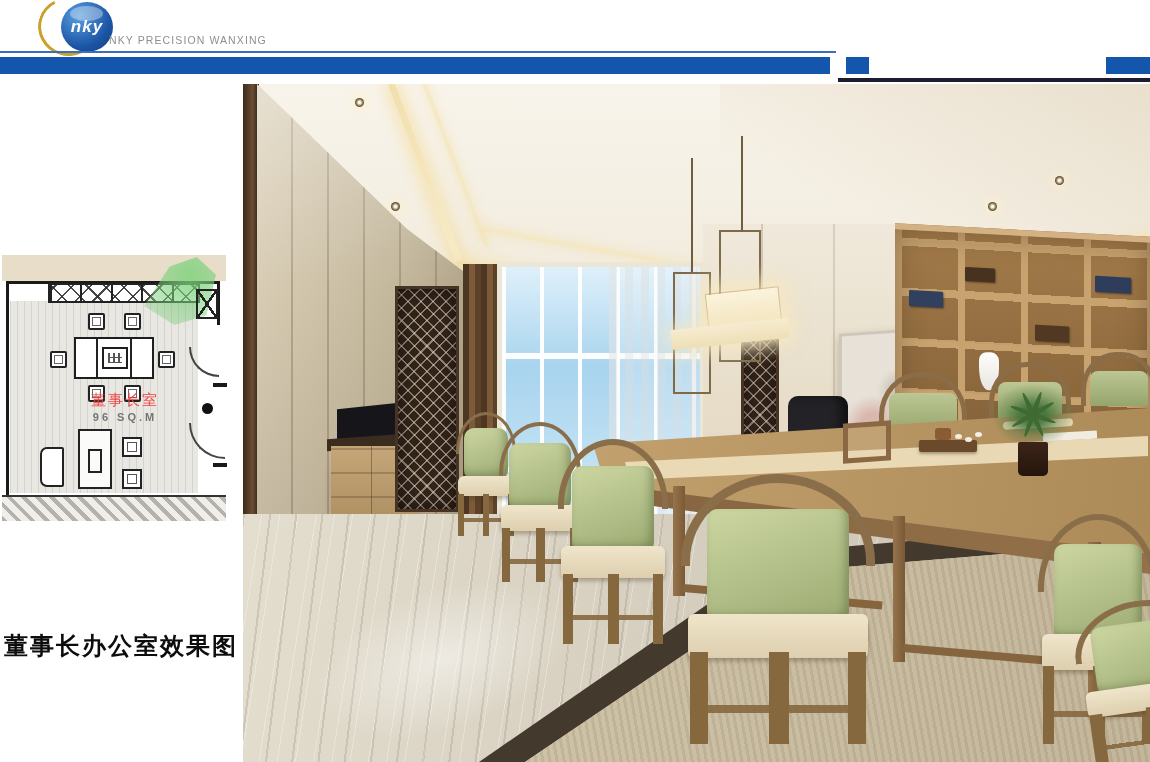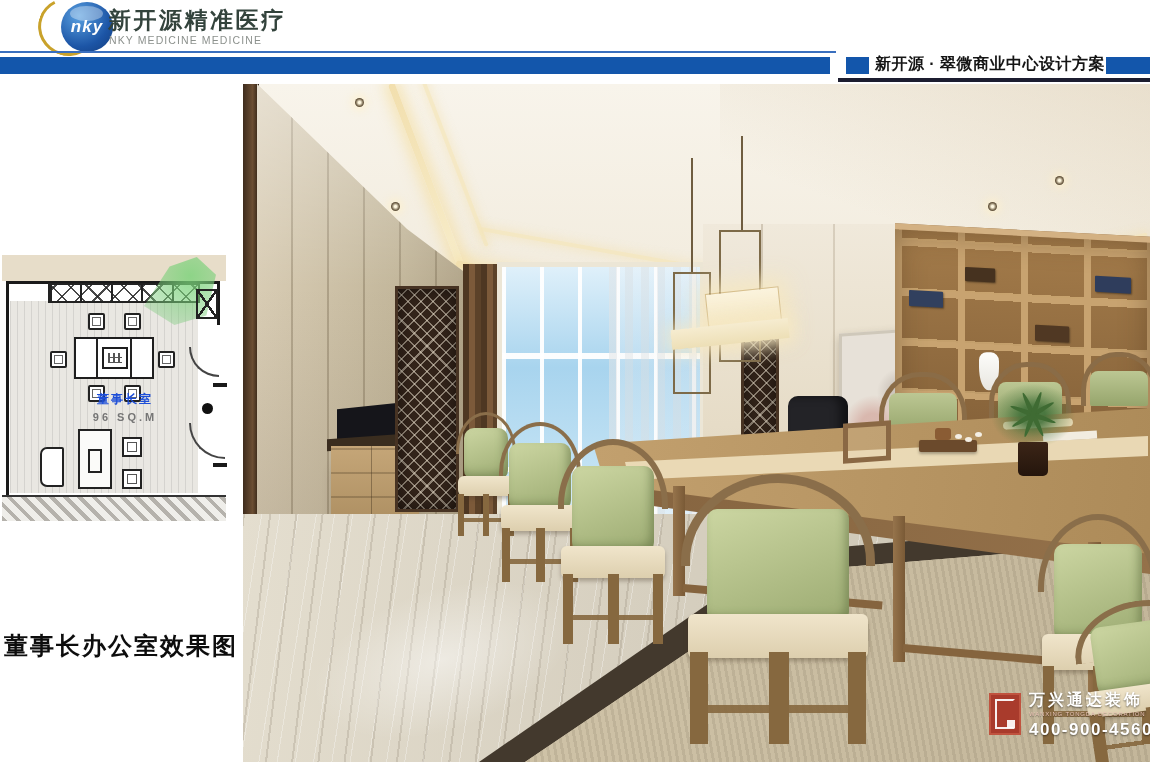--- a/index.html
+++ b/index.html
@@ -44,22 +44,22 @@
      clip-path:polygon(10% 72%,42% 14%,76% 0,100% 26%,88% 86%,48% 100%);}
   .ptable{left:72px;top:82px;width:80px;height:42px;background:#fff;border:2px solid #1e1e1e;
      background-image:linear-gradient(90deg,transparent 20px,#222 20px 22px,transparent 22px 54px,
        #222 54px 56px,transparent 56px);}
   .ptable-in{left:26px;top:8px;width:26px;height:22px;border:2px solid #1e1e1e;background:#fff;
      background-image:repeating-linear-gradient(90deg,#555 0 1.5px,transparent 1.5px 5px),
        repeating-linear-gradient(0deg,#555 0 1.5px,transparent 1.5px 5px);
      background-size:14px 10px;background-position:center;background-repeat:no-repeat;}
   .pchair{width:17px;height:17px;border:2px solid #222;background:#fff;border-radius:2px;}
   .pchair::before{content:"";position:absolute;inset:2px;border:1px solid #666;}
-  .plabel-cn{left:58px;top:136px;width:130px;text-align:center;font-size:12px;font-weight:bold;
-     color:#1d4ed8;letter-spacing:2px;}
+  .plabel-cn{left:58px;top:136px;width:130px;text-align:center;font-size:15px;font-weight:normal;
+     color:#ef4444;letter-spacing:2px;}
   .plabel-en{left:58px;top:156px;width:130px;text-align:center;font-size:11px;color:#757575;
      letter-spacing:3px;font-weight:bold;}
   .pdoor{left:76px;top:174px;width:34px;height:60px;border:2px solid #222;background:#fbfbf9;}
   .pdoor-in{left:8px;top:18px;width:14px;height:24px;border:2px solid #222;}
   .pside{width:20px;height:20px;border:2px solid #222;background:#fff;}
   .pside::before{content:"";position:absolute;inset:3px;border:1px solid #555;}
   .psofa{left:38px;top:192px;width:24px;height:40px;border:2px solid #222;background:#fff;
      border-radius:7px 2px 2px 7px;}
   .pxbox{left:194px;top:34px;width:22px;height:30px;border:2px solid #222;background:
      linear-gradient(to top right,transparent 46%,#222 46% 54%,transparent 54%),
@@ -229,26 +229,24 @@
      border:1px solid rgba(255,255,255,.85);display:flex;align-items:center;justify-content:center;}
   .overlay-text{position:static;font-size:42px;font-weight:bold;color:#141414;letter-spacing:3px;white-space:nowrap;}
 </style>
 </head>
 <body>
 
 <div id="stage">
 
   <div class="logo-ring"></div>
   <div class="logo-circle">nky</div>
-  <div class="brand-cn">新开源精准医疗</div>
-  <div class="brand-en">NKY MEDICINE MEDICINE</div>
+  <div class="brand-en">NKY PRECISION WANXING</div>
   <div class="rule-thin"></div>
   <div class="rule-bar"></div>
   <div class="rule-block-a"></div>
-  <div class="header-title">新开源 · 翠微商业中心设计方案</div>
   <div class="rule-block-b"></div>
   <div class="rule-dark"></div>
 
   <div class="plan">
     <div class="plan-band"></div>
     <div class="pwall" style="left:4px;top:26px;width:214px;height:3px;"></div>
     <div class="pwall" style="left:4px;top:26px;width:3px;height:218px;"></div>
     <div class="pwall" style="left:215px;top:26px;width:3px;height:44px;"></div>
     <div class="pwall" style="left:211px;top:128px;width:14px;height:4px;"></div>
     <div class="pwall" style="left:211px;top:208px;width:14px;height:4px;"></div>
@@ -395,22 +393,16 @@
         <span class="pil"></span>
         <span class="cus"></span>
         <span class="lgs"></span>
     </div>
     <div class="wchair" style="left:830px;top:516px;width:150px;height:162px;transform:rotate(-8deg);">
       <span class="arc"></span>
         <span class="pil"></span>
         <span class="cus"></span>
         <span class="lgs"></span>
     </div>
-    <div class="wm">
-      <div class="wm-logo"></div>
-      <div class="wm-cn">万兴通达装饰</div>
-      <div class="wm-en">WANXING TONGDA DECORATION</div>
-      <div class="wm-phone">400-900-4560</div>
-    </div>
   </div>
 
 
 </div>
 
 </body></html>

